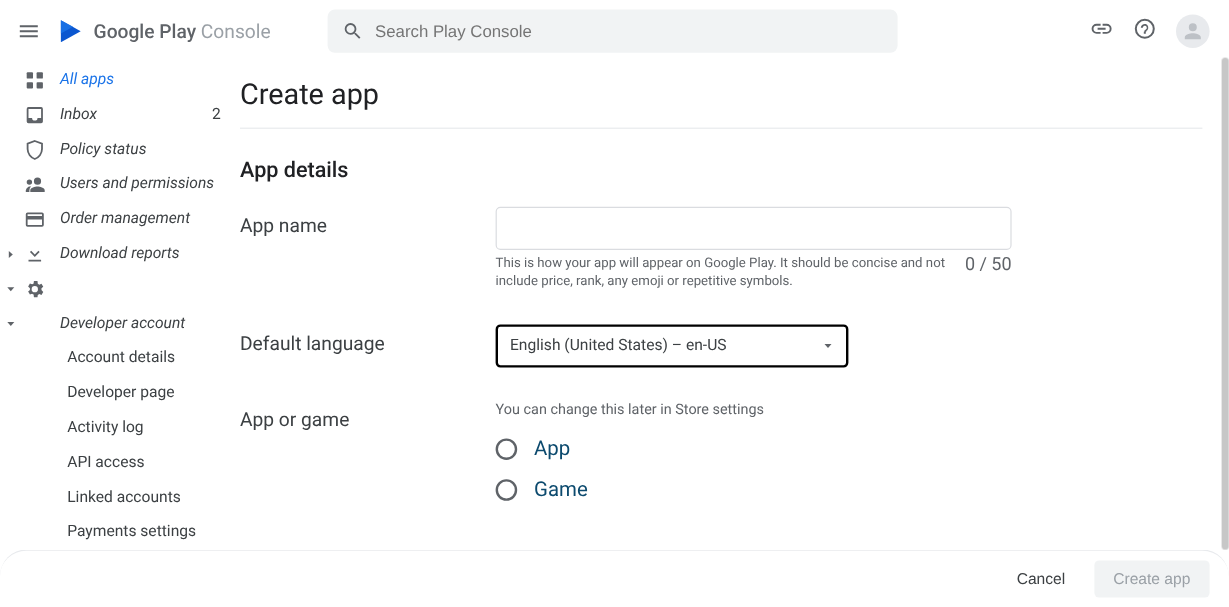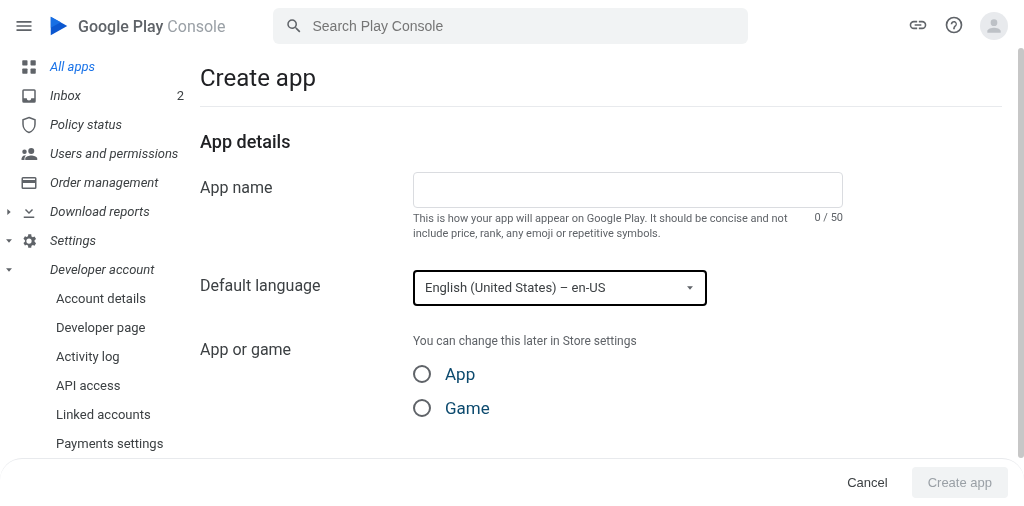--- a/index.html
+++ b/index.html
@@ -35,21 +35,21 @@
 .main-inner { padding-left: 0; }
 h1.page-title { font-size: 24px; font-weight: 400; color: #202124; margin: 4px 0 14px 0; }
 .hr { height: 1px; background: #e8eaed; margin-bottom: 24px; }
 h2.section { font-size: 18px; font-weight: 500; color: #202124; margin-bottom: 20px; }
 .form-row { display: flex; margin-bottom: 28px; }
 .form-label { width: 213px; font-size: 16px; color: #3c4043; padding-top: 6px; }
 .form-field { flex: 1; max-width: 560px; }
 .text-input { width: 430px; height: 36px; border: 1px solid #dadce0; border-radius: 4px; padding: 0 10px; font-size: 14px; outline: none; }
 .helper-row { display: flex; width: 430px; margin-top: 3px; gap: 12px; justify-content: space-between; }
 .helper { font-size: 11px; color: #5f6368; line-height: 1.4; flex: 1; }
-.counter { font-size: 11px; color: #5f6368; white-space: nowrap; }
+.counter { font-size: 15px; color: #5f6368; white-space: nowrap; }
 .select { width: 294px; height: 36px; border: 2px solid #000000; border-radius: 4px; display: flex; align-items: center; justify-content: space-between; padding: 0 10px; font-size: 13px; color: #3c4043; cursor: pointer; }
 .select svg { color: #5f6368; }
 .field-note { font-size: 12px; color: #5f6368; margin-bottom: 16px; }
 .radio-row { display: flex; align-items: center; gap: 14px; margin-bottom: 14px; cursor: pointer; }
 .radio-circle { width: 18px; height: 18px; border: 2px solid #5f6368; border-radius: 50%; }
 .radio-label { font-size: 17px; color: #0c4a6e; }
 
 .footer { position: absolute; bottom: 0; left: 0; right: 0; height: 48px; background: #fff; border-top: 1px solid #e8eaed; display: flex; align-items: center; justify-content: flex-end; padding: 0 16px; gap: 12px; border-radius: 22px; }
 .btn-text { background: none; border: none; font-size: 13px; color: #3c4043; padding: 8px 12px; cursor: pointer; }
 .btn-filled { background: #f1f3f4; border: none; font-size: 13px; color: #9aa0a6; padding: 8px 16px; border-radius: 4px; cursor: pointer; }
@@ -143,21 +143,20 @@
       </div>
       <div class="side-row">
         <span class="pre">
             <svg width="10" height="10" viewBox="0 0 24 24">
               <path fill="currentColor" d="M5 8l7 8 7-8z"></path>
             </svg>
           </span>
         <svg class="ico" viewBox="0 0 24 24">
             <path fill="currentColor" d="M19.4 13a7.5 7.5 0 0 0 0-2l2-1.6-2-3.4-2.4 1a7.4 7.4 0 0 0-1.7-1L15 3h-4l-.3 2.6a7.4 7.4 0 0 0-1.7 1l-2.4-1-2 3.4L6.6 11a7.5 7.5 0 0 0 0 2l-2 1.6 2 3.4 2.4-1a7.4 7.4 0 0 0 1.7 1L11 21h4l.3-2.6a7.4 7.4 0 0 0 1.7-1l2.4 1 2-3.4zM12 15.5A3.5 3.5 0 1 1 15.5 12 3.5 3.5 0 0 1 12 15.5z"></path>
           </svg>
-        <span class="lbl">Settings</span>
       </div>
       <div class="side-row">
         <span class="pre">
             <svg width="10" height="10" viewBox="0 0 24 24">
               <path fill="currentColor" d="M5 8l7 8 7-8z"></path>
             </svg>
           </span>
         <span style="width:18px"></span>
         <span class="lbl">Developer account</span>
       </div>

